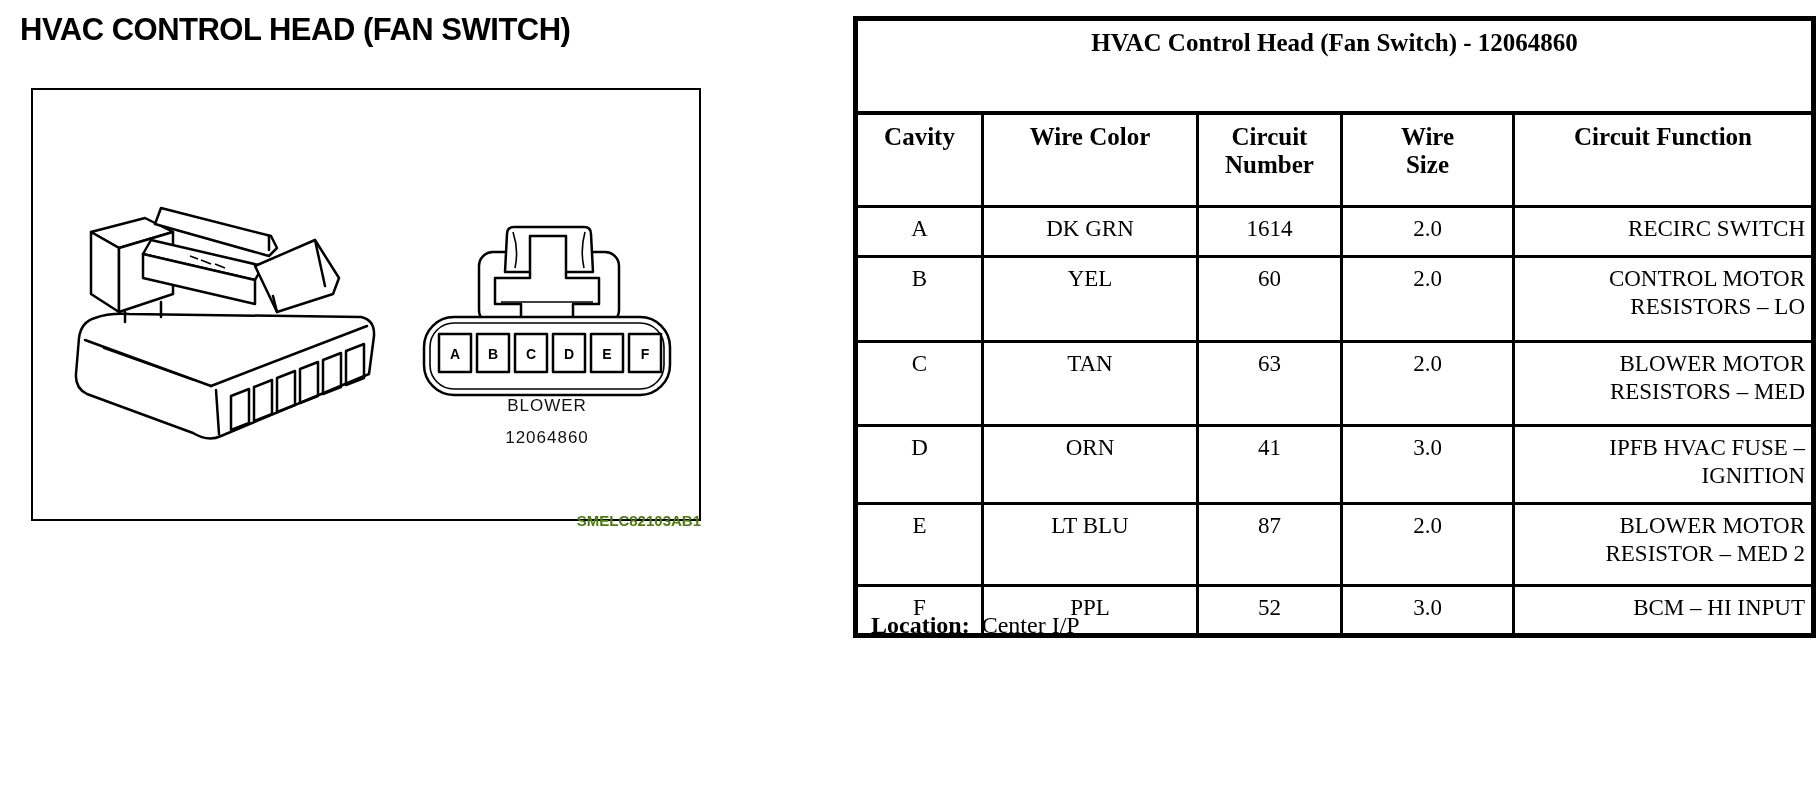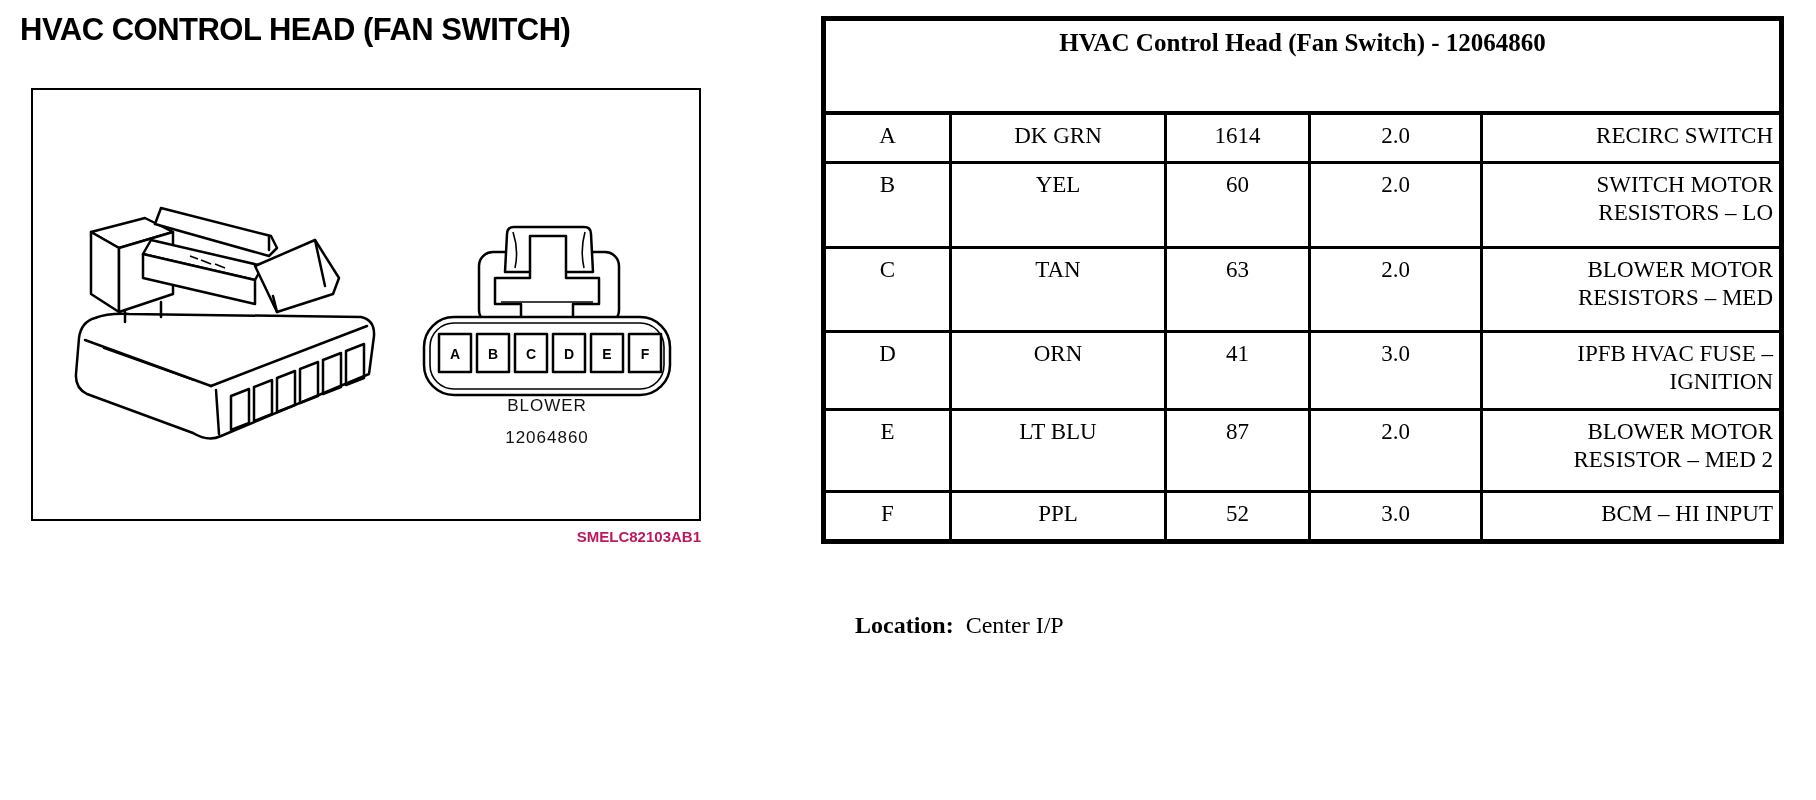--- a/index.html
+++ b/index.html
@@ -18,28 +18,28 @@
   }
   .diagram-box svg{ position:absolute; left:0; top:0; }
   .connector-label{
     position:absolute; left:391px; width:246px; text-align:center;
     font-family:"Liberation Sans", sans-serif; font-size:17px; color:#111;
     letter-spacing:1px;
   }
   .connector-label.l1{ top:306px; }
   .connector-label.l2{ top:338px; }
   .figure-code{
-    position:absolute; left:31px; top:528px; width:670px; text-align:right;
+    position:absolute; left:31px; top:512px; width:670px; text-align:right;
     font-family:"Liberation Sans", sans-serif; font-weight:bold;
-    font-size:15px; color:#be185d;
+    font-size:15px; color:#4d7c0f;
   }
 
   
   .pin-table{
-    position:absolute; left:821px; top:16px; width:958px;
+    position:absolute; left:853px; top:16px; width:958px;
     border-collapse:collapse; table-layout:fixed;
     border:5px solid #000;
     font-family:"Liberation Serif", serif;
   }
   .pin-table td, .pin-table th{ border:3px solid #000; vertical-align:top; }
   .table-title{
     font-weight:bold; font-size:27px; text-align:center;
     height:42px; padding-top:3px;
     border-bottom:4px solid #000 !important;
   }
@@ -53,21 +53,21 @@
   }
   .pin-table tbody td.fn{ text-align:right; padding-left:9px; padding-right:6px; }
   tr.r-a{ height:50px; } tr.r-b{ height:85px; } tr.r-c{ height:84px; }
   tr.r-d{ height:78px; } tr.r-e{ height:82px; } tr.r-f{ height:50px; }
 
   
   .info{
     position:absolute; left:855px; top:612px; width:900px;
     font-family:"Liberation Serif", serif; font-size:24px;
   }
-  .info .line{ margin-bottom:34px; }
+  .info .line{ margin-bottom:34px;margin-left:16px; }
   .info .lbl{ font-weight:bold; margin-right:12px; }
 
   
   .ink { fill:none; stroke:#000; stroke-width:2.5; stroke-linejoin:round; stroke-linecap:round; }
   .ink-fill { fill:#fff; stroke:#000; stroke-width:2.5; stroke-linejoin:round; }
   .ink-thin { fill:none; stroke:#000; stroke-width:1.6; stroke-linejoin:round; }
   .cav-letter{ font-family:"Liberation Sans", sans-serif; font-weight:bold; font-size:14px; }
 </style>
 </head>
 <body>
@@ -159,35 +159,44 @@
     <col style="width:127px">
       <col style="width:215px">
       <col style="width:144px">
     <col style="width:172px">
       <col style="width:300px">
   </colgroup>
   <thead>
     <tr>
       <th class="table-title" colspan="5">HVAC Control Head (Fan Switch) - 12064860</th>
     </tr>
+    <tr>
+      <th>Cavity</th>
+      <th>Wire Color</th>
+      <th>Circuit
+Number</th>
+      <th>Wire
+Size</th>
+      <th>Circuit Function</th>
+    </tr>
   </thead>
   <tbody>
     <tr class="r-a">
       <td>A</td>
       <td>DK GRN</td>
       <td>1614</td>
       <td>2.0</td>
       <td class="fn">RECIRC SWITCH</td>
     </tr>
     <tr class="r-b">
       <td>B</td>
       <td>YEL</td>
       <td>60</td>
       <td>2.0</td>
-      <td class="fn">SWITCH MOTOR RESISTORS – LO</td>
+      <td class="fn">CONTROL MOTOR RESISTORS – LO</td>
     </tr>
     <tr class="r-c">
       <td>C</td>
       <td>TAN</td>
       <td>63</td>
       <td>2.0</td>
       <td class="fn">BLOWER MOTOR RESISTORS – MED</td>
     </tr>
     <tr class="r-d">
       <td>D</td>

